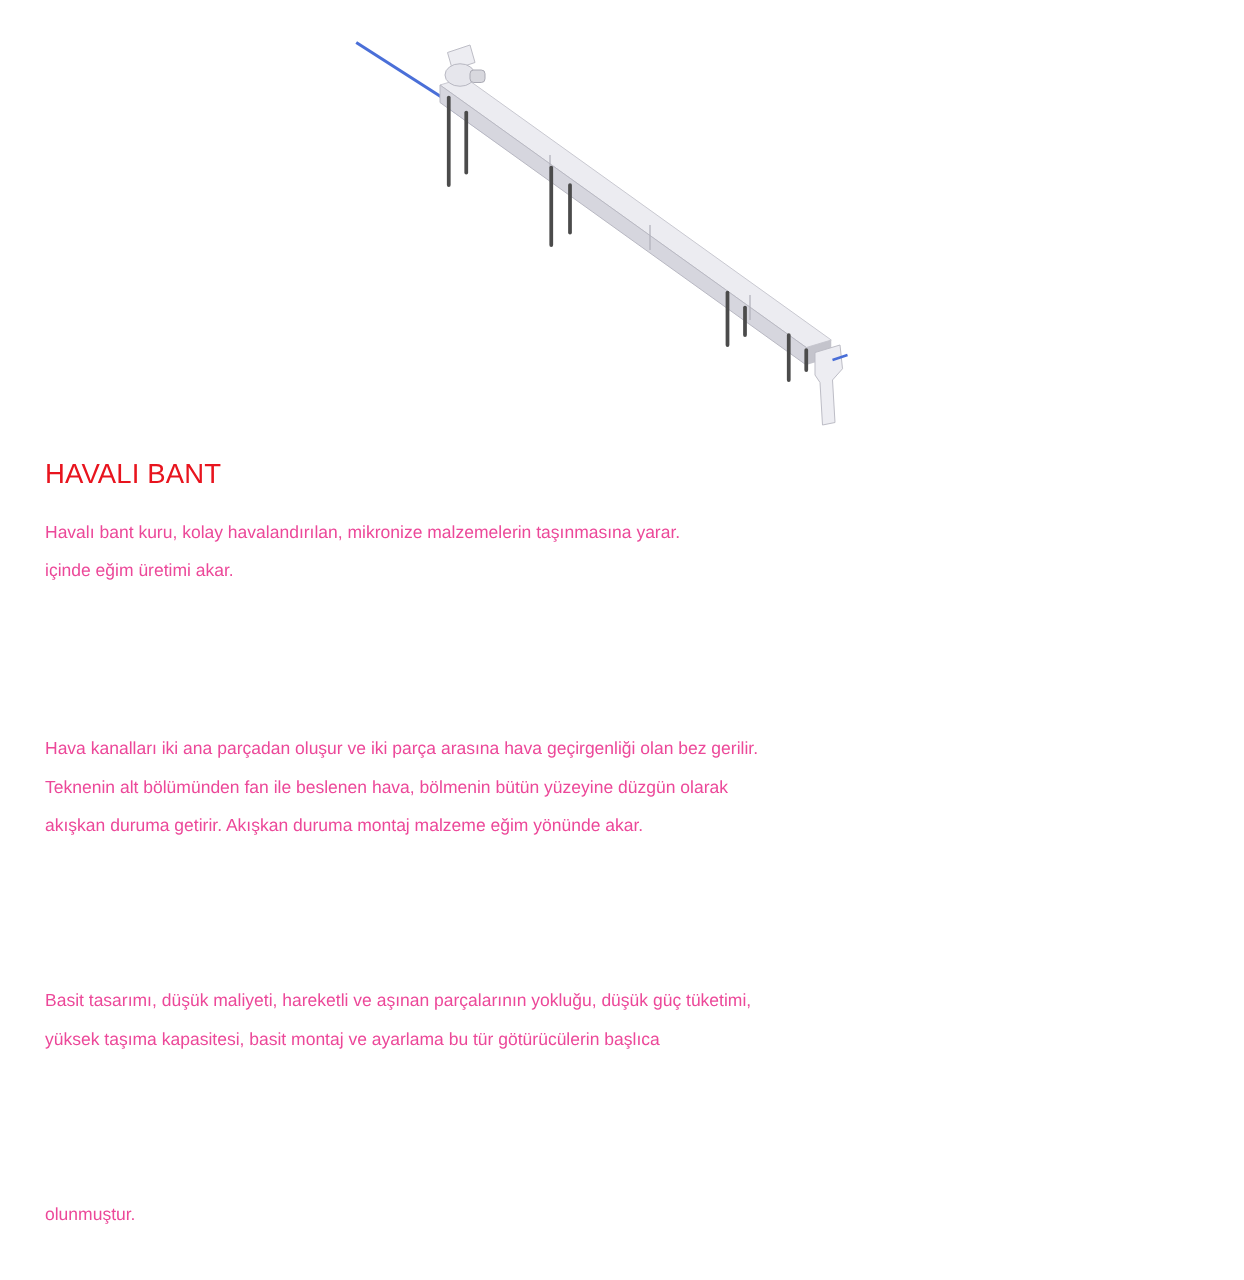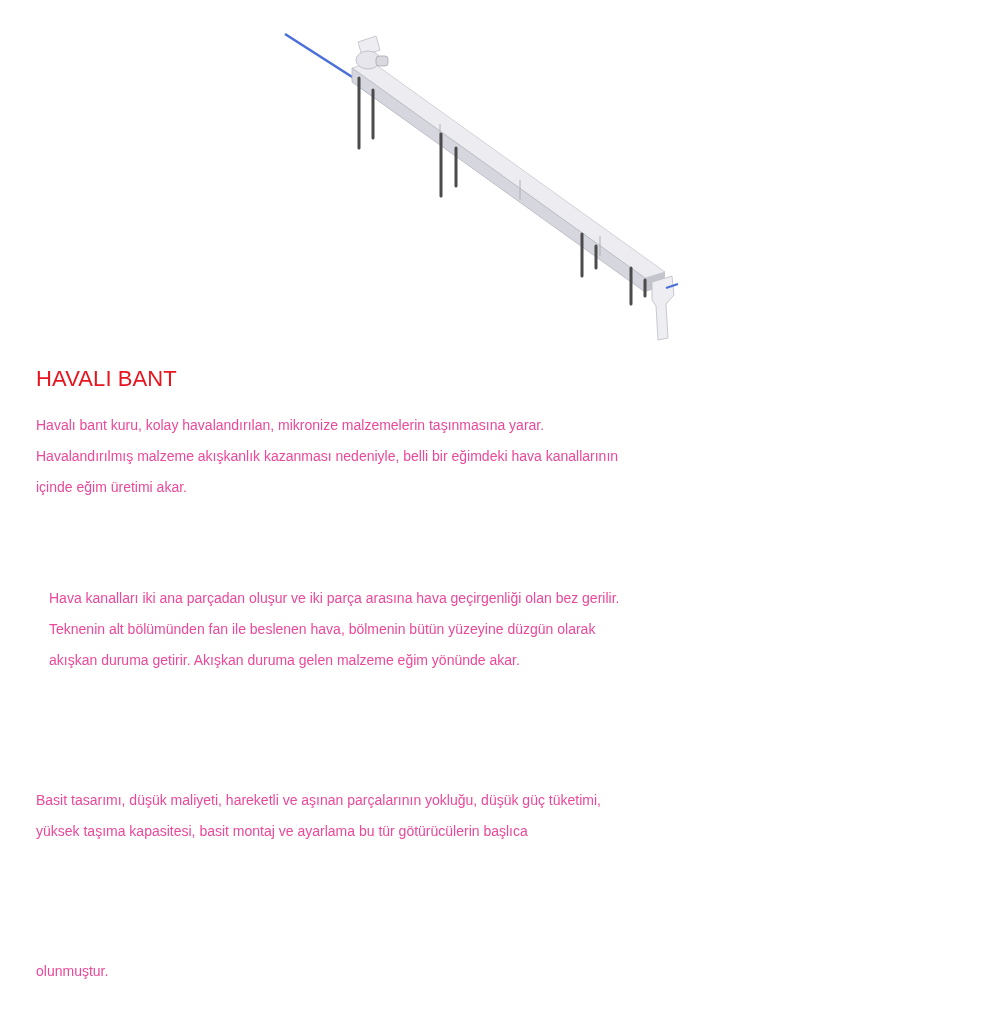--- a/index.html
+++ b/index.html
@@ -34,21 +34,21 @@
     .para {
       position: absolute;
       left: 36px;
       font-size: 14px;
       line-height: 31px;
       color: #ec4899;
       white-space: nowrap;
     }
     .para .line { display: block; }
     #p1 { top: 410px; }
-    #p2 { top: 583px; margin-left: 13px; }
+    #p2 { top: 583px; }
     #p3 { top: 785px; }
     #p4 { top: 956px; }
   </style>
 </head>
 <body>
 
 <div class="figure">
   <svg viewBox="0 0 420 330" xmlns="http://www.w3.org/2000/svg">
 
     <line x1="5" y1="14" x2="80" y2="62" stroke="#4a6fd8" stroke-width="2.5"></line>
@@ -85,28 +85,27 @@
       <line x1="351" y1="248" x2="351" y2="284"></line>
       <line x1="365" y1="260" x2="365" y2="276"></line>
     </g>
   </svg>
 </div>
 
 <div class="title">HAVALI BANT</div>
 
 <div class="para" id="p1">
   <span class="line">Havalı bant kuru, kolay havalandırılan, mikronize malzemelerin taşınmasına yarar.</span>
-  <span class="line">Havalandırılmış malzeme akışkanlık kazanması nedeniyle, belli bir eğimdeki hava kanallarının</span>
   <span class="line">içinde eğim üretimi akar.</span>
 </div>
 
 <div class="para" id="p2">
   <span class="line">Hava kanalları iki ana parçadan oluşur ve iki parça arasına hava geçirgenliği olan bez gerilir.</span>
   <span class="line">Teknenin alt bölümünden fan ile beslenen hava, bölmenin bütün yüzeyine düzgün olarak</span>
-  <span class="line">akışkan duruma getirir. Akışkan duruma gelen malzeme eğim yönünde akar.</span>
+  <span class="line">akışkan duruma getirir. Akışkan duruma montaj malzeme eğim yönünde akar.</span>
 </div>
 
 <div class="para" id="p3">
   <span class="line">Basit tasarımı, düşük maliyeti, hareketli ve aşınan parçalarının yokluğu, düşük güç tüketimi,</span>
   <span class="line">yüksek taşıma kapasitesi, basit montaj ve ayarlama bu tür götürücülerin başlıca</span>
 </div>
 
 <div class="para" id="p4">
   <span class="line">olunmuştur.</span>
 </div>

